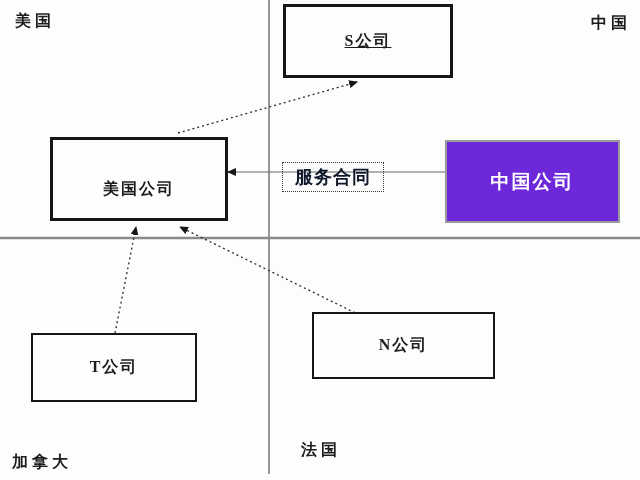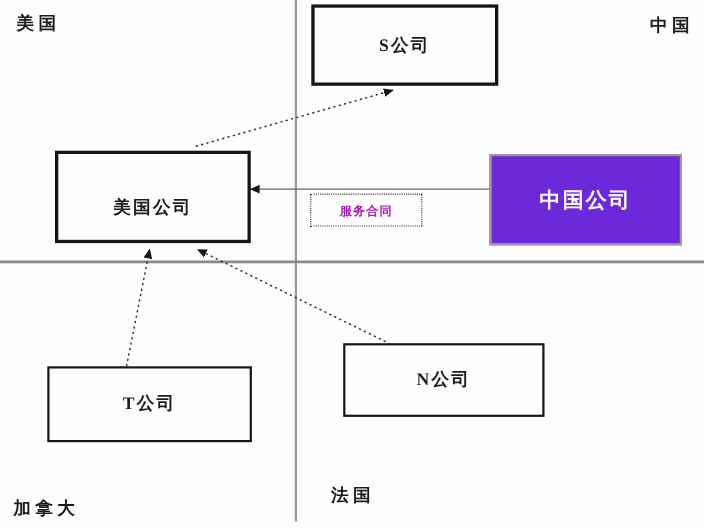--- a/index.html
+++ b/index.html
@@ -27,52 +27,52 @@
     justify-content: center;
     background: #fdfdfd;
     border: 3px solid #161616;
     color: #1c1c1c;
     font-size: 16px;
     font-weight: bold;
     letter-spacing: 2px;
     z-index: 2;
     box-sizing: border-box;
   }
-  .node-s       { left: 283px; top: 4px;   width: 170px; height: 74px; }
+  .node-s       { left: 283px; top: 4px;   width: 170px; height: 74px; text-decoration: underline; }
   .node-us      { left: 50px;  top: 137px; width: 178px; height: 84px; align-items: flex-end; padding-bottom: 18px; }
   .node-china   { left: 445px; top: 140px; width: 175px; height: 83px;
                   background: #6d28d9; color: #ffffff; border: 2px solid #9a9a9a;
                   font-size: 19px; }
-  .node-t       { left: 31px;  top: 333px; width: 186px; height: 69px; border-width: 2px; margin-left: 12px; }
+  .node-t       { left: 31px;  top: 333px; width: 166px; height: 69px; border-width: 2px; }
   .node-n       { left: 312px; top: 312px; width: 183px; height: 67px; border-width: 2px; }
   .quadrant-label {
     position: absolute;
     color: #1c1c1c;
     font-size: 16px;
     font-weight: bold;
     letter-spacing: 4px;
     z-index: 2;
     white-space: nowrap;
   }
   .ql-us     { left: 15px;  top: 11px; }
   .ql-china  { left: 591px; top: 13px; }
   .ql-canada { left: 12px;  top: 452px; }
   .ql-france { left: 301px; top: 440px; }
   .edge-label {
     position: absolute;
-    left: 282px; top: 176px;
+    left: 282px; top: 162px;
     width: 102px; height: 30px;
     border: 1.5px dotted #3a3a3a;
     display: flex;
     align-items: center;
     justify-content: center;
-    font-size: 11px;
+    font-size: 18px;
     font-weight: bold;
     letter-spacing: 1px;
-    color: #a21caf;
+    color: #0f172a;
     z-index: 3;
     box-sizing: border-box;
     background: transparent;
   }
 </style>
 </head>
 <body>
 
 <div class="canvas">
 

